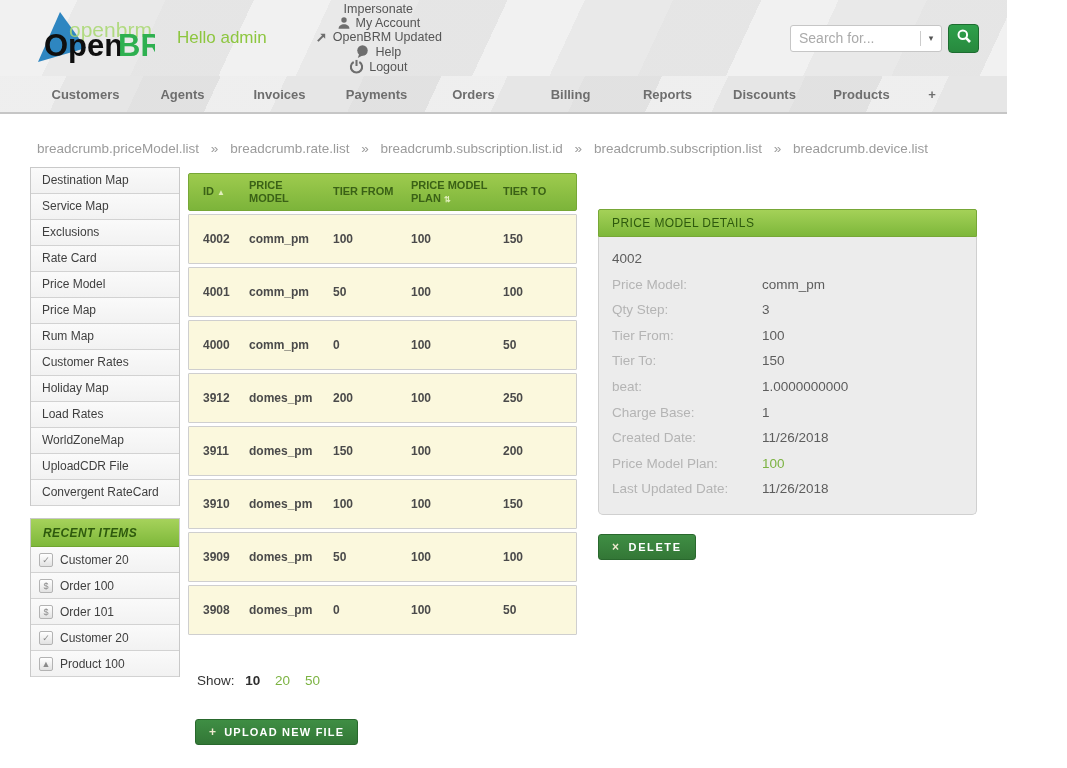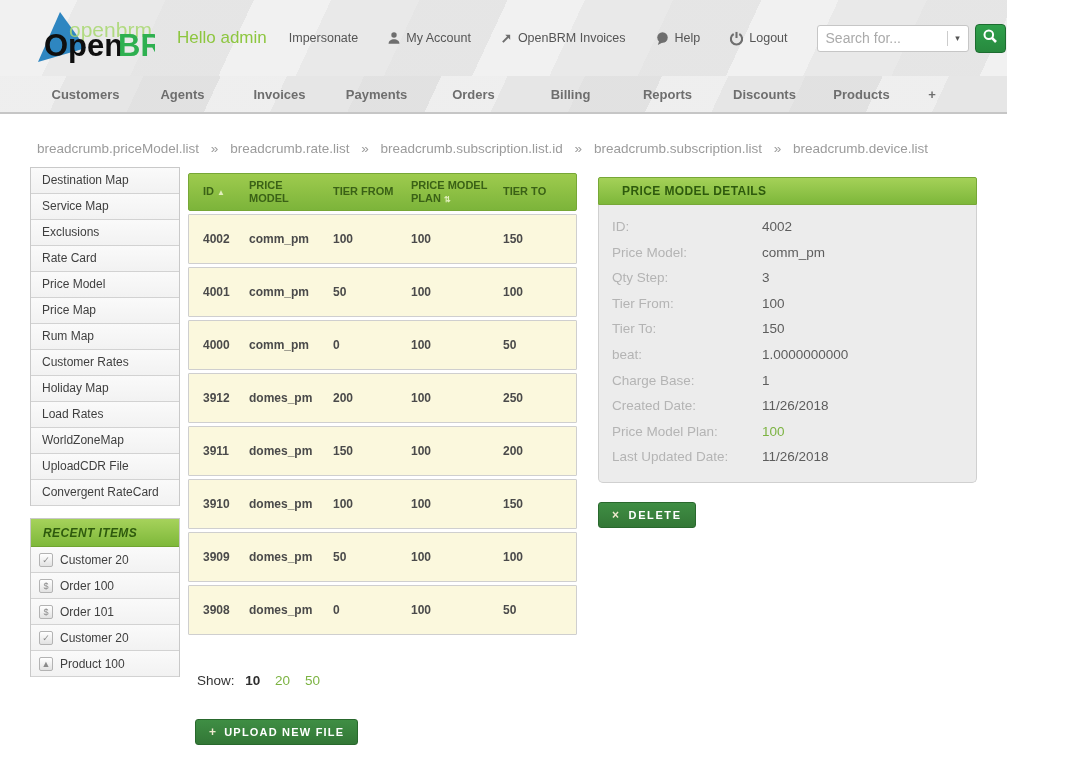--- a/index.html
+++ b/index.html
@@ -11,21 +11,21 @@
   .topbar {
     width:1007px; height:76px;
     background:
       repeating-linear-gradient(115deg, rgba(255,255,255,.38) 0 70px, rgba(255,255,255,0) 70px 150px, rgba(0,0,0,.015) 150px 230px),
       #e9e9e9;
     display:flex; align-items:center;
   }
   .logo { position:relative; width:122px; height:58px; margin-left:33px; flex:none; cursor:pointer; }
   .logo svg { position:absolute; left:0; top:0; }
   .greeting { margin-left:22px; font-size:17px; color:#8dc63f; flex:none; }
-  .hlinks { display:flex; align-items:center; margin-left:22px; }
+  .hlinks { display:flex; align-items:center; margin-left:48px;flex-direction:column; }
   .hlink { display:flex; align-items:center; gap:5px; font-size:12.5px; color:#555; margin-right:29px; cursor:pointer; white-space:nowrap; }
   .hlink svg { display:block; }
   .searchwrap { margin-left:auto; margin-right:28px; display:flex; align-items:center; }
   .search-box { width:152px; height:27px; background:#fff; border:1px solid #c6c6c6; border-radius:3px; display:flex; align-items:center; }
   .search-box input { flex:1; min-width:0; border:none; outline:none; font-size:14px; color:#777; padding:0 8px; background:transparent; font-family:"Liberation Sans", sans-serif; }
   .search-box input::placeholder { color:#aaa; }
   .sdivider { width:1px; height:15px; background:#ccc; }
   .scaret { width:20px; text-align:center; color:#555; font-size:9px; cursor:pointer; }
   .search-btn { width:31px; height:29px; margin-left:6px; background:linear-gradient(#2fa04b,#27893e); border:1px solid #1d6c30; border-radius:4px; display:flex; align-items:center; justify-content:center; cursor:pointer; }
 
@@ -78,23 +78,23 @@
   .show-label { margin-right:7px; }
   .show-opt { margin-right:11px; cursor:pointer; color:#7cb342; }
   .show-opt.selected { color:#2e2e2e; font-weight:bold; }
   .upload-btn { margin:31px 0 0 7px; height:26px; display:inline-flex; align-items:center; gap:7px; padding:0 13px;
     background:linear-gradient(#3f8e44,#337736); border:1px solid #29682d; border-radius:3px;
     color:#fff; font-weight:bold; font-size:11px; letter-spacing:1.2px; cursor:pointer; }
   .btn-glyph { color:#efe9cf; font-size:12px; font-weight:bold; }
 
   
   .rightcol { width:379px; flex:none; margin-left:21px; margin-top:10px; }
-  .details-header { height:28px; line-height:27px; padding-left:23px;
+  .details-header { height:28px; line-height:27px; padding-left:13px;
     background:linear-gradient(#a4d158,#7db73a); border:1px solid #77a737; border-radius:2px 2px 0 0;
-    color:#2e5a0d; font-weight:bold; font-size:12px; letter-spacing:.4px; }
+    color:#2e5a0d; font-weight:normal; font-size:12px; letter-spacing:.4px;margin-top:32px; }
   .details-body { background:#ececec; border:1px solid #d0d0d0; border-top:none; border-radius:0 0 5px 5px;
     padding:9px 0 12px 13px; }
   .field { display:flex; line-height:25.6px; font-size:13.5px; }
   .field-label { width:150px; flex:none; color:#b4b4b4; }
   .field-value { color:#5d5d5d; }
   .field-value.link { color:#7cb342; cursor:pointer; }
   .delete-btn { margin-top:19px; height:26px; display:inline-flex; align-items:center; gap:8px; padding:0 13px;
     background:linear-gradient(#3f8e44,#337736); border:1px solid #29682d; border-radius:3px;
     color:#fff; font-weight:bold; font-size:11px; letter-spacing:1.6px; cursor:pointer; }
 </style>
@@ -127,21 +127,21 @@
         </span>
         <span>My Account</span>
       </div>
       <div class="hlink">
         <span>
           <svg width="13" height="13" viewBox="0 0 16 16">
               <path d="M3.5 12.5 L11 5" stroke="#6e6e6e" stroke-width="2.4" fill="none"></path>
               <path d="M6.5 3.5 h6 v6 z" fill="#6e6e6e"></path>
             </svg>
         </span>
-        <span>OpenBRM Invoices</span>
+        <span>OpenBRM Updated</span>
       </div>
       <div class="hlink">
         <span>
           <svg width="15" height="15" viewBox="0 0 16 16">
               <circle cx="8" cy="7" r="5.6" fill="#6e6e6e"></circle>
               <path d="M4.5 10.5 L3 15 L8.5 12 z" fill="#6e6e6e"></path>
             </svg>
         </span>
         <span>Help</span>
       </div>
@@ -328,21 +328,20 @@
       <div class="upload-btn">
         <span class="btn-glyph">+</span>
         <span>UPLOAD NEW FILE</span>
       </div>
     </div>
 
     <div class="rightcol">
       <div class="details-header">PRICE MODEL DETAILS</div>
       <div class="details-body">
         <div class="field">
-          <span class="field-label">ID:</span>
           <span class="field-value">4002</span>
         </div>
         <div class="field">
           <span class="field-label">Price Model:</span>
           <span class="field-value">comm_pm</span>
         </div>
         <div class="field">
           <span class="field-label">Qty Step:</span>
           <span class="field-value">3</span>
         </div>

